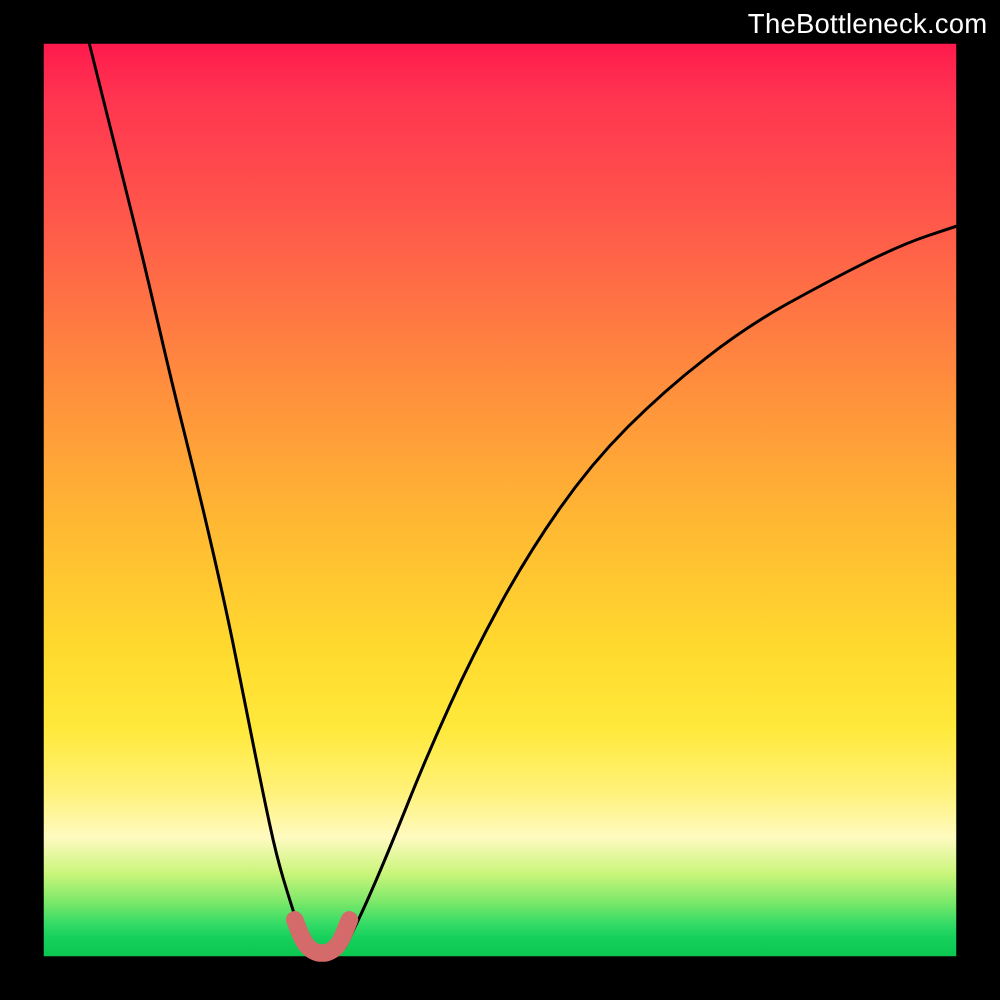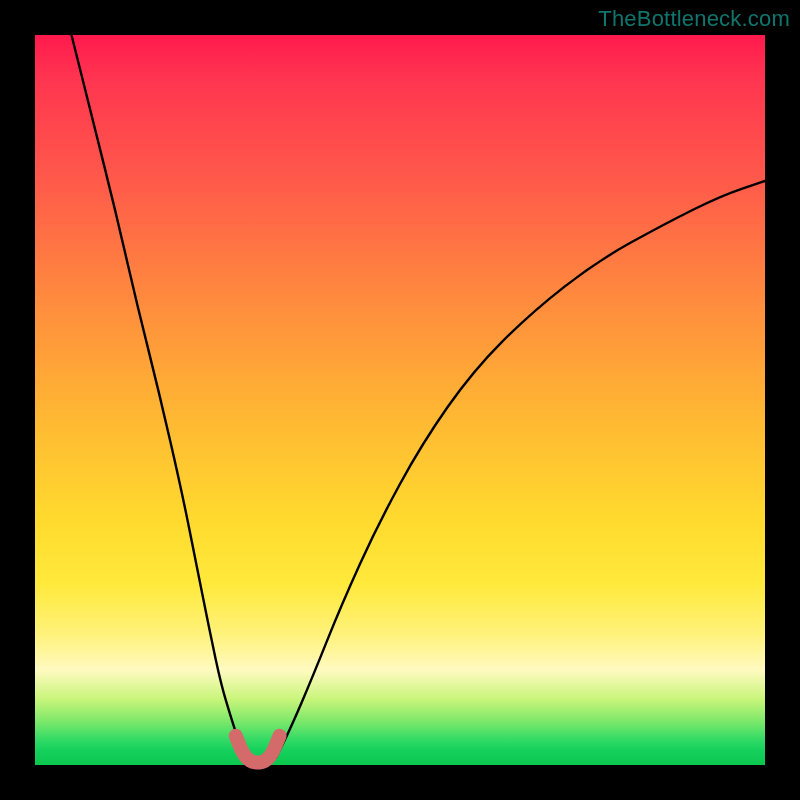--- a/index.html
+++ b/index.html
@@ -41,21 +41,21 @@
       #7de86a 94%,
       #33db66 96.5%,
       #15d05b 98%,
       #0bc74f 100%
     );
   }
   .watermark {
     position: absolute;
     top: 6px;
     right: 10px;
-    color: #0f766e;
+    color: #ffffff;
     font-size: 22px;
     letter-spacing: 0.2px;
     user-select: none;
   }
   svg.curves {
     position: absolute;
     left: 0;
     top: 0;
     width: 730px;
     height: 730px;

